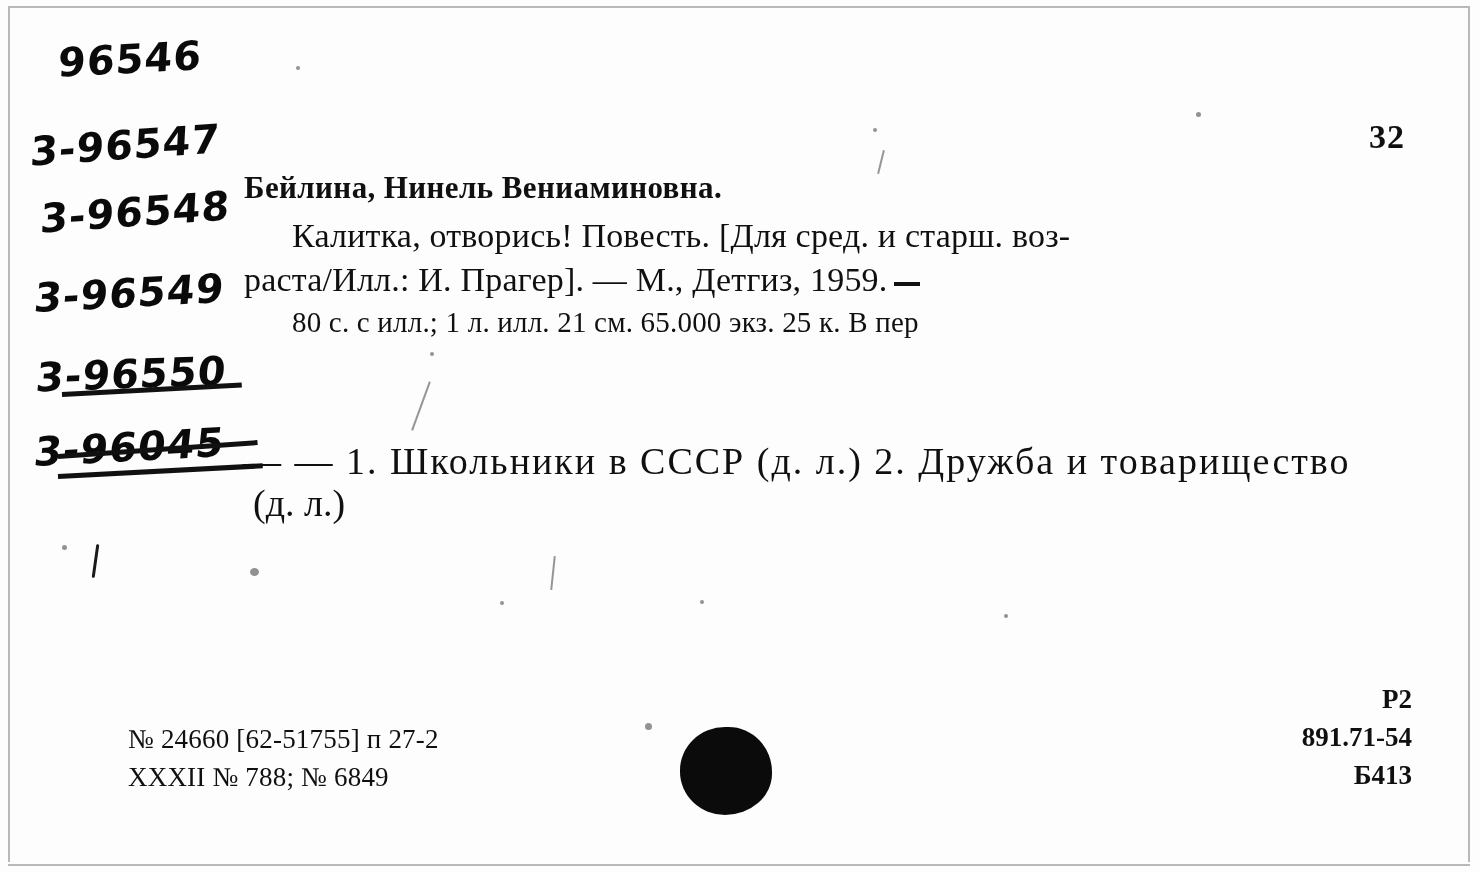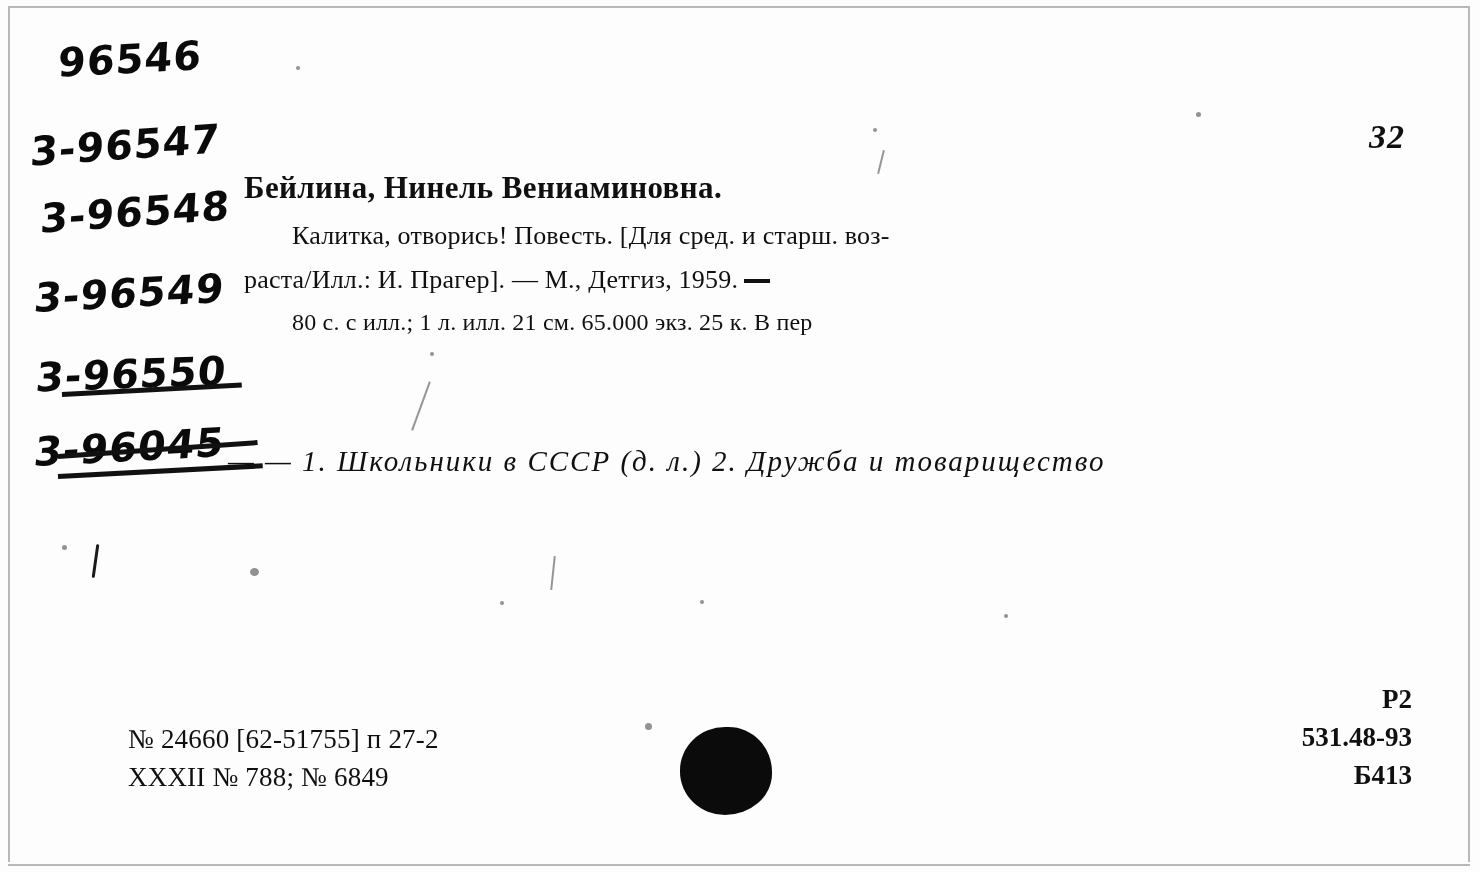--- a/index.html
+++ b/index.html
@@ -70,67 +70,65 @@
   }
   
   #card-number {
     position: absolute;
     right: 75px;
     top: 118px;
     font-family: "Liberation Serif", serif;
     font-weight: 700;
     font-size: 34px;
     letter-spacing: 1px;
-    font-style: italic;
   }
   
   #record {
     position: absolute;
     left: 244px;
     top: 170px;
     width: 1180px;
   }
   #author {
     font-weight: 700;
     font-size: 31px;
     letter-spacing: .4px;
     margin: 0 0 8px 0;
     white-space: nowrap;
   }
   .body-line {
-    font-size: 26px;
+    font-size: 34px;
     line-height: 44px;
     white-space: nowrap;
     letter-spacing: .2px;
   }
   .body-line.indent { padding-left: 48px; }
   .phys {
-    font-size: 24px;
+    font-size: 29px;
     line-height: 40px;
     white-space: nowrap;
     padding-left: 48px;
     letter-spacing: .2px;
   }
   .dash-trail {
     display: inline-block;
     width: 26px;
     height: 4px;
     background: #111;
     vertical-align: 5px;
     margin-left: 6px;
   }
   
   #tracings {
     position: absolute;
-    left: 228px;
+    left: 243px;
     top: 440px;
     width: 1200px;
-    font-size: 29px;
+    font-size: 38px;
     line-height: 42px;
-    font-style: italic;
   }
   #tracings .lead { letter-spacing: 2px; }
   #tracings .cont { padding-left: 10px; display: block; }
   
   #footer-left {
     position: absolute;
     left: 128px;
     bottom: 76px;
     font-size: 27px;
     line-height: 38px;
@@ -189,30 +187,31 @@
     <div id="author">Бейлина, Нинель Вениаминовна.</div>
     <div class="body-line indent">Калитка, отворись! Повесть. [Для сред. и старш. воз-</div>
     <div class="body-line">
       <span>раста/Илл.: И. Прагер]. — М., Детгиз, 1959.</span><span class="dash-trail"></span>
     </div>
     <div class="phys">80 с. с илл.; 1 л. илл.    21 см.     65.000 экз. 25 к. В пер</div>
   </div>
 
   <div id="tracings">
     <span class="lead">— — 1. Школьники в СССР  (д. л.) 2. Дружба и товарищество</span>
+    <span class="cont">(д. л.)</span>
   </div>
 
   <div id="footer-left">
     <div>№ 24660 [62-51755] п  27-2</div>
     <div>XXXII № 788; № 6849</div>
   </div>
 
   <div id="footer-right">
     <div>Р2</div>
-    <div>531.48-93</div>
+    <div>891.71-54</div>
     <div>Б413</div>
   </div>
 
   <div id="ink-blot"></div>
 
   <div class="speck" style="left:250px;top:568px;width:9px;height:8px;"></div>
   <div class="speck" style="left:645px;top:723px;width:7px;height:7px;"></div>
   <div class="speck" style="left:62px;top:545px;width:5px;height:5px;"></div>
   <div class="speck" style="left:430px;top:352px;width:4px;height:4px;"></div>
   <div class="speck" style="left:500px;top:601px;width:4px;height:4px;"></div>

